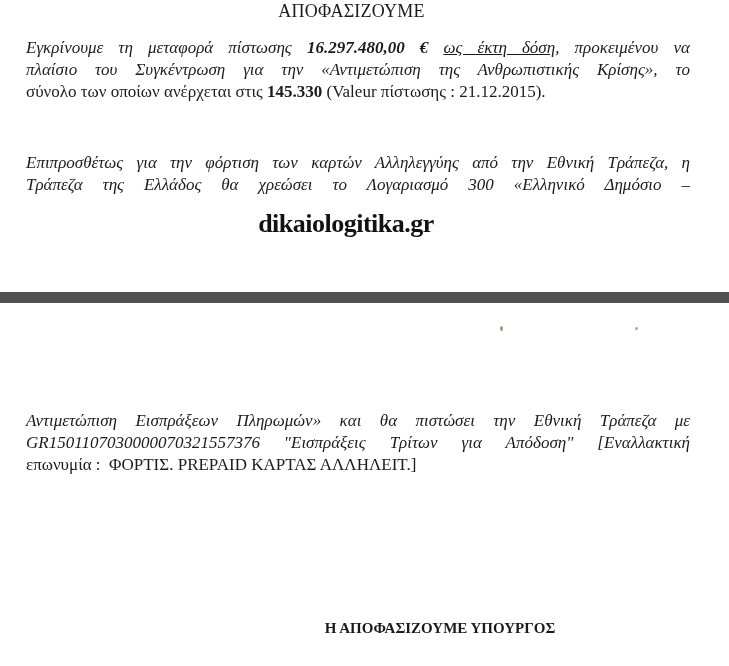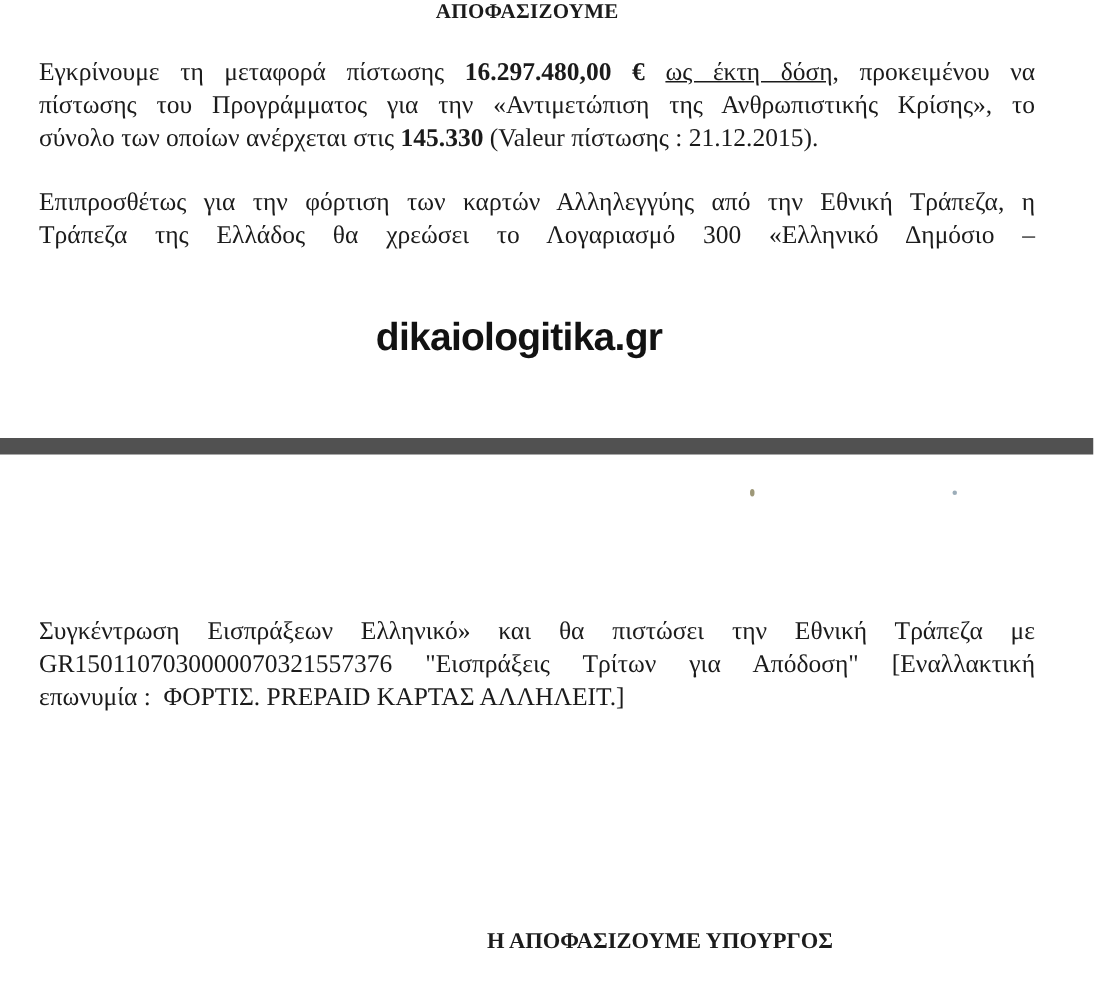--- a/index.html
+++ b/index.html
@@ -10,46 +10,46 @@
     overflow: hidden;
     font-family: "Liberation Serif", serif;
     color: #1b1b1b;
   }
   .page { position: absolute; inset: 0; }
 
   .doc-title {
     position: absolute;
     top: 1px; left: 0; width: 703px;
     text-align: center;
-    font-size: 14px;
-    font-weight: bold;
+    font-size: 18px;
+    font-weight: normal;
     letter-spacing: 0.2px;
   }
 
   .body-para {
     position: absolute;
     left: 26px;
     width: 664px;
     font-size: 17px;
     line-height: 22px;
   }
   #para-approval { top: 37px; }
-  #para-charge   { top: 124px; }
+  #para-charge   { top: 152px; }
   #para-credit   { top: 410px; }
 
-  .jline { text-align: justify; text-align-last: justify; }
+  .jline { text-align: justify; text-align-last: justify; font-style: italic; }
   .lastline { text-align: right; text-align-last: left; white-space: pre-wrap; }
   .b { font-weight: bold; }
   .u { text-decoration: underline; }
 
   .watermark {
     position: absolute;
     top: 209px; left: 0; width: 692px;
     text-align: center;
-    font-family: Liberation Sans, sans-serif;
+    font-family: Liberation Serif, serif;
     font-weight: bold;
     font-size: 26px;
     letter-spacing: -0.5px;
     color: #121212;
   }
 
   .divider-bar {
     position: absolute;
     top: 292px; left: 0;
     width: 729px; height: 11px;
@@ -72,38 +72,38 @@
 </style>
 </head>
 <body>
 
 <div class="page">
 
   <div class="doc-title">ΑΠΟΦΑΣΙΖΟΥΜΕ</div>
 
   <div class="body-para" id="para-approval">
     <div class="jline"><span>Εγκρίνουμε τη μεταφορά πίστωσης </span><span class="b">16.297.480,00 € </span><span class="u">ως έκτη δόση</span><span>, προκειμένου να</span></div>
-    <div class="jline">πίστωσης του Προγράμματος για την «Αντιμετώπιση της Ανθρωπιστικής Κρίσης», το</div>
+    <div class="jline">πλαίσιο του Συγκέντρωση για την «Αντιμετώπιση της Ανθρωπιστικής Κρίσης», το</div>
     <div class="lastline"><span>σύνολο των οποίων ανέρχεται στις </span><span class="b">145.330</span><span> (Valeur πίστωσης : 21.12.2015).</span></div>
   </div>
 
   <div class="body-para" id="para-charge">
     <div class="jline">Επιπροσθέτως για την φόρτιση των καρτών Αλληλεγγύης από την Εθνική Τράπεζα, η</div>
     <div class="jline">Τράπεζα της Ελλάδος θα χρεώσει το Λογαριασμό 300 «Ελληνικό Δημόσιο –</div>
   </div>
 
   <div class="watermark">dikaiologitika.gr</div>
 
   <div class="divider-bar" style="background: rgb(81, 81, 81);"></div>
 
   <span class="speck speck-1"></span>
   <span class="speck speck-2"></span>
 
   <div class="body-para" id="para-credit">
-    <div class="jline">Συγκέντρωση Εισπράξεων Ελληνικό» και θα πιστώσει την Εθνική Τράπεζα με</div>
+    <div class="jline">Αντιμετώπιση Εισπράξεων Πληρωμών» και θα πιστώσει την Εθνική Τράπεζα με</div>
     <div class="jline">GR1501107030000070321557376 "Εισπράξεις Τρίτων για Απόδοση" [Εναλλακτική</div>
     <div class="lastline">επωνυμία :  ΦΟΡΤΙΣ. PREPAID ΚΑΡΤΑΣ ΑΛΛΗΛΕΙΤ.]</div>
   </div>
 
   <div class="signature">
     <div>Η ΑΠΟΦΑΣΙΖΟΥΜΕ ΥΠΟΥΡΓΟΣ</div>
     
     
   </div>
 

